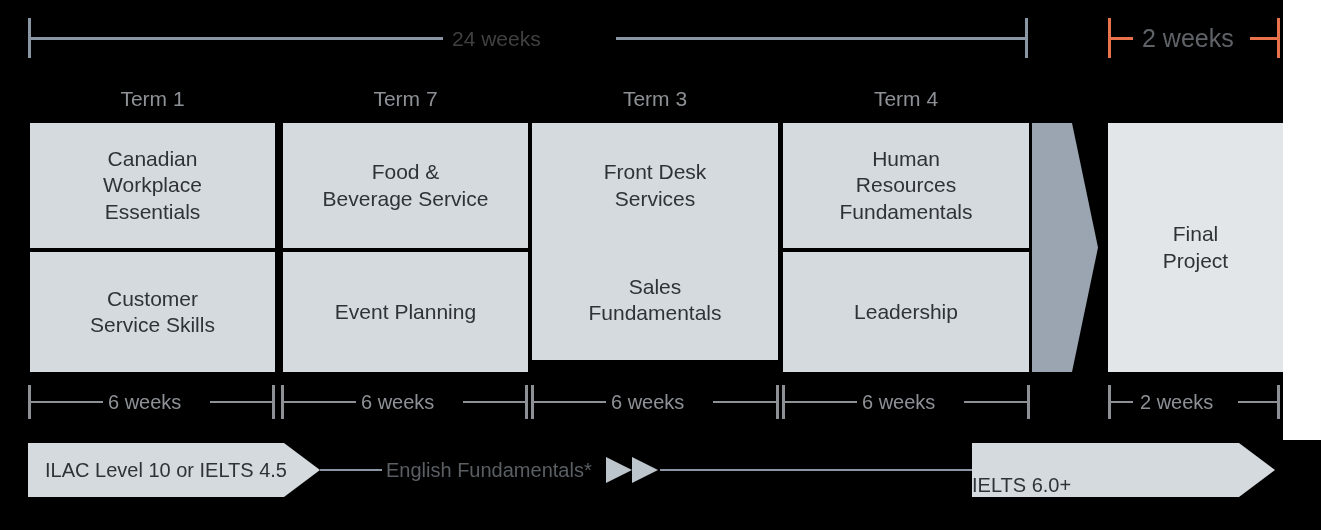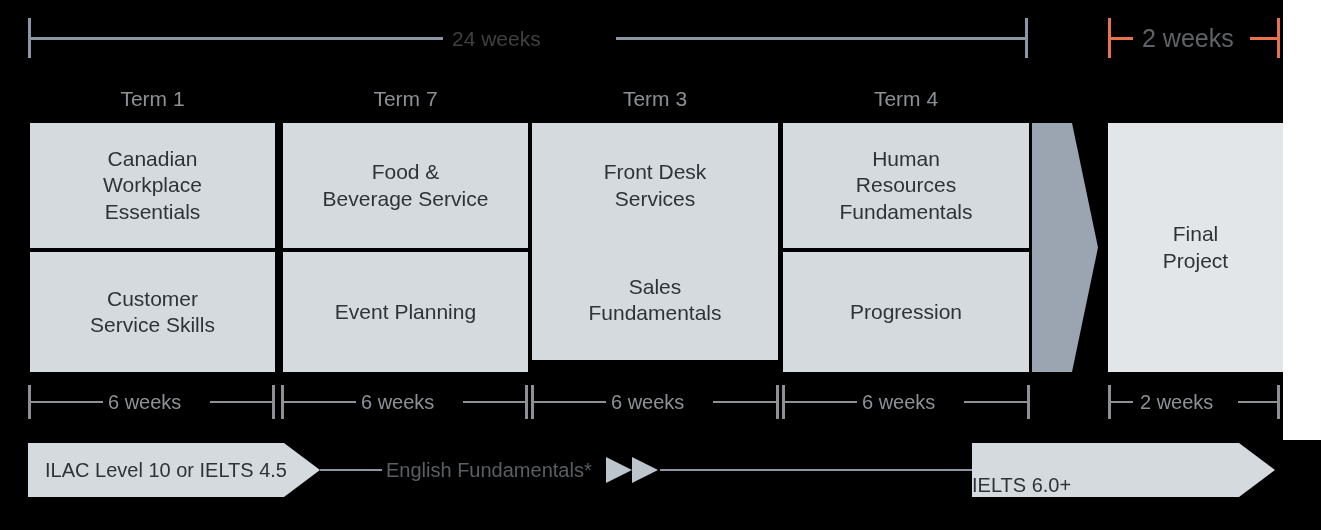--- a/index.html
+++ b/index.html
@@ -205,21 +205,21 @@
   <div class="term-label" style="left:783px; width:246px;">Term 4</div>
 
   <div class="course" style="left:30px;  top:123px; width:245px; height:125px;">Canadian<br>Workplace<br>Essentials</div>
   <div class="course" style="left:283px; top:123px; width:245px; height:125px;">Food &amp;<br>Beverage Service</div>
   <div class="course" style="left:532px; top:123px; width:246px; height:125px;">Front Desk<br>Services</div>
   <div class="course" style="left:783px; top:123px; width:246px; height:125px;">Human<br>Resources<br>Fundamentals</div>
 
   <div class="course" style="left:30px;  top:252px; width:245px; height:120px;">Customer<br>Service Skills</div>
   <div class="course" style="left:283px; top:252px; width:245px; height:120px;">Event Planning</div>
   <div class="course" style="left:532px; top:240px; width:246px; height:120px;">Sales<br>Fundamentals</div>
-  <div class="course" style="left:783px; top:252px; width:246px; height:120px;">Progression</div>
+  <div class="course" style="left:783px; top:252px; width:246px; height:120px;">Leadership</div>
 
   <svg id="flow-arrow" viewBox="0 0 66 249" preserveAspectRatio="none">
     <polygon points="0,0 40,0 66,124.5 40,249 0,249" fill="#9aa5b1"></polygon>
   </svg>
 
   <div id="final-project" style="left:1108px; top:123px; width:175px; height:249px;">Final<br>Project</div>
 
   <div class="wk" style="left:28px; width:247px;">
     <div class="tick" style="left:0;"></div>
     <div class="rule" style="left:3px; width:72px;"></div>

